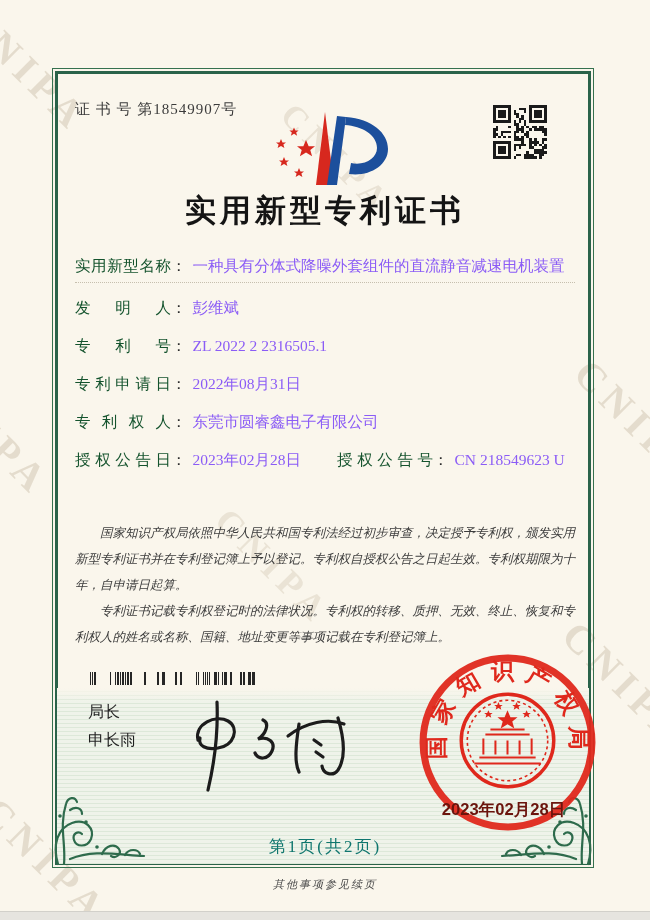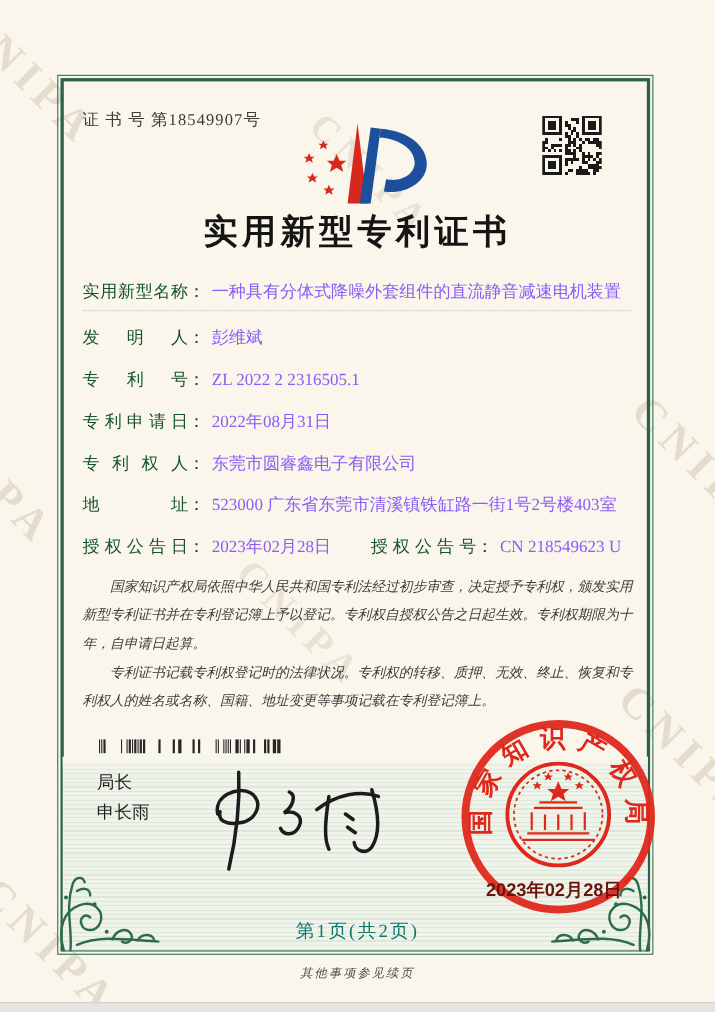--- a/index.html
+++ b/index.html
@@ -329,23 +329,20 @@
     <div class="frow">
       <span class="flabel">专利号</span><span class="fcolon">：</span><span class="fvalue">ZL 2022 2 2316505.1</span>
     </div>
     <div class="frow">
       <span class="flabel">专利申请日</span><span class="fcolon">：</span><span class="fvalue">2022年08月31日</span>
     </div>
     <div class="frow">
       <span class="flabel">专利权人</span><span class="fcolon">：</span><span class="fvalue">东莞市圆睿鑫电子有限公司</span>
     </div>
     <div class="frow">
-      <span class="flabel">地址</span><span class="fcolon">：</span><span class="fvalue">523000 广东省东莞市清溪镇铁缸路一街1号2号楼403室</span>
-    </div>
-    <div class="frow">
       <span class="flabel">授权公告日</span><span class="fcolon">：</span><span class="fvalue">2023年02月28日</span><span class="flabel pair2">授权公告号</span><span class="fcolon">：</span><span class="fvalue">CN 218549623 U</span>
     </div>
   </div>
 
   <div class="bodytext">
     <p>国家知识产权局依照中华人民共和国专利法经过初步审查，决定授予专利权，颁发实用新型专利证书并在专利登记簿上予以登记。专利权自授权公告之日起生效。专利权期限为十年，自申请日起算。</p>
     <p>专利证书记载专利权登记时的法律状况。专利权的转移、质押、无效、终止、恢复和专利权人的姓名或名称、国籍、地址变更等事项记载在专利登记簿上。</p>
   </div>
 
   <svg class="barcode" id="barcode-svg" width="168" height="13">

